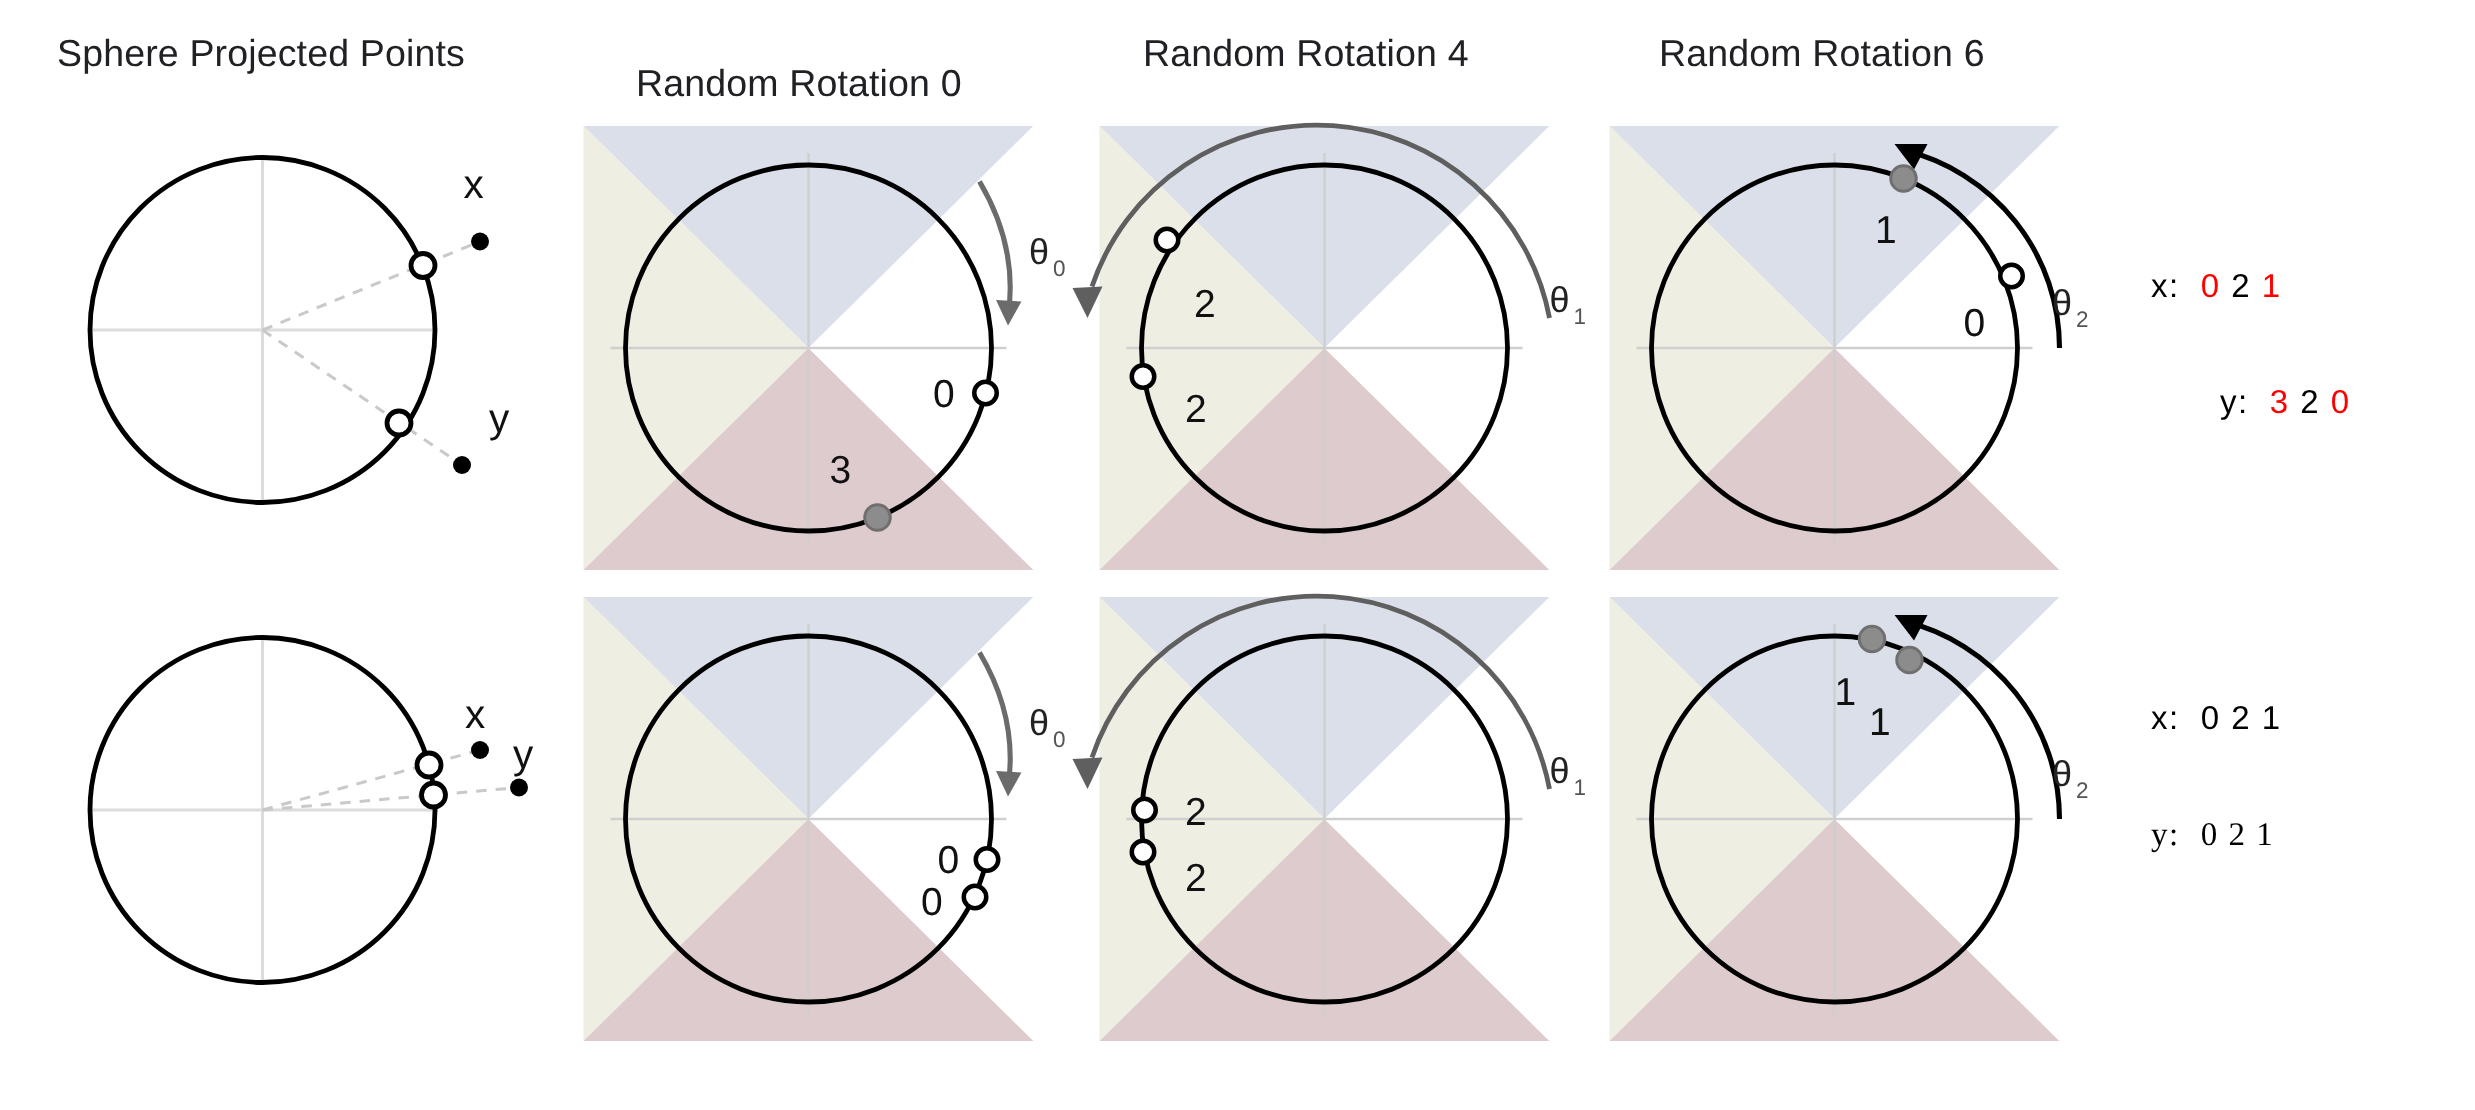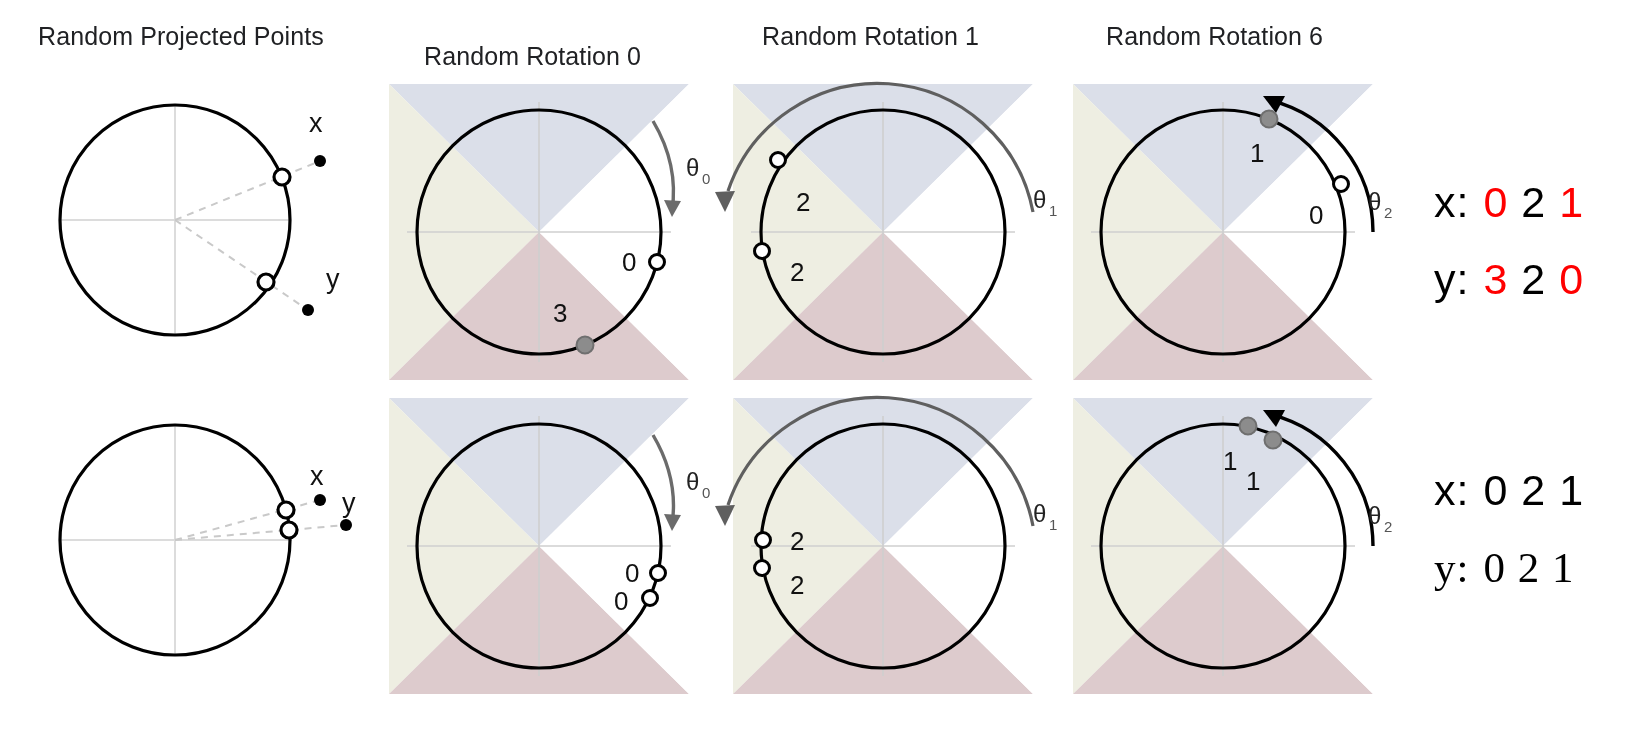--- a/index.html
+++ b/index.html
@@ -1,34 +1,34 @@
 <!DOCTYPE html>
 <html><head>
 <meta charset="utf-8">
 <style>
   html,body{margin:0;padding:0;background:#ffffff;}
   body{width:1650px;height:740px;font-family:"Liberation Sans","DejaVu Sans",sans-serif;color:#1a1a1a;overflow:hidden;}
   #stage{position:relative;width:1650px;height:740px;}
   .col-title{position:absolute;font-size:25px;font-weight:400;color:#202124;white-space:nowrap;letter-spacing:.1px;}
   .panel{position:absolute;}
-  .vec-label{position:absolute;font-size:43px;font-weight:400;white-space:nowrap;letter-spacing:1px;}
+  .vec-label{position:absolute;font-size:22px;font-weight:400;white-space:nowrap;letter-spacing:1px;}
   .vec-label .red{color:#ff0000;}
   .vec-label .blk{color:#000000;}
   .vec-label .key{color:#000000;margin-right:14px;}
   svg{display:block;overflow:visible;}
   text{font-family:"Liberation Sans","DejaVu Sans",sans-serif;}
 </style>
 </head>
 <body>
 
 <div id="stage">
 
-  <div class="col-title" style="left:38px;top:22px;">Random Projected Points</div>
+  <div class="col-title" style="left:38px;top:22px;">Sphere Projected Points</div>
   <div class="col-title" style="left:424px;top:22px;margin-top:20px;">Random Rotation 0</div>
-  <div class="col-title" style="left:762px;top:22px;">Random Rotation 1</div>
+  <div class="col-title" style="left:762px;top:22px;">Random Rotation 4</div>
   <div class="col-title" style="left:1106px;top:22px;">Random Rotation 6</div>
 
   <div class="panel" style="left:30px;top:70px;">
     <svg width="340" height="300" viewBox="0 0 340 300">
 
       <line x1="30" y1="150" x2="260" y2="150" stroke="#dcdcdc" stroke-width="2"></line>
       <line x1="145" y1="35" x2="145" y2="265" stroke="#dcdcdc" stroke-width="2"></line>
 
       <circle cx="145" cy="150" r="115" fill="none" stroke="#000" stroke-width="3.2"></circle>
 
@@ -116,21 +116,21 @@
       <text x="177" y="78" font-size="26" fill="#111">1</text>
 
       <circle cx="268" cy="100" r="7.5" fill="#fff" stroke="#000" stroke-width="3"></circle>
       <text x="236" y="140" font-size="26" fill="#111">0</text>
     </svg>
   </div>
 
   <div class="vec-label" style="left:1434px;top:178px;">
     <span class="key">x:</span><span class="red">0</span>&nbsp;<span class="blk">2</span>&nbsp;<span class="red">1</span>
   </div>
-  <div class="vec-label" style="left:1434px;top:255px;">
+  <div class="vec-label" style="left:1480px;top:255px;">
     <span class="key">y:</span><span class="red">3</span>&nbsp;<span class="blk">2</span>&nbsp;<span class="red">0</span>
   </div>
 
   <div class="panel" style="left:30px;top:390px;">
     <svg width="340" height="300" viewBox="0 0 340 300">
       <line x1="30" y1="150" x2="262" y2="150" stroke="#dcdcdc" stroke-width="2"></line>
       <line x1="145" y1="35" x2="145" y2="265" stroke="#dcdcdc" stroke-width="2"></line>
       <circle cx="145" cy="150" r="115" fill="none" stroke="#000" stroke-width="3.2"></circle>
       <line x1="145" y1="150" x2="290" y2="110" stroke="#c9c9c9" stroke-width="2" stroke-dasharray="7 6"></line>
       <line x1="145" y1="150" x2="316" y2="135" stroke="#c9c9c9" stroke-width="2" stroke-dasharray="7 6"></line>

